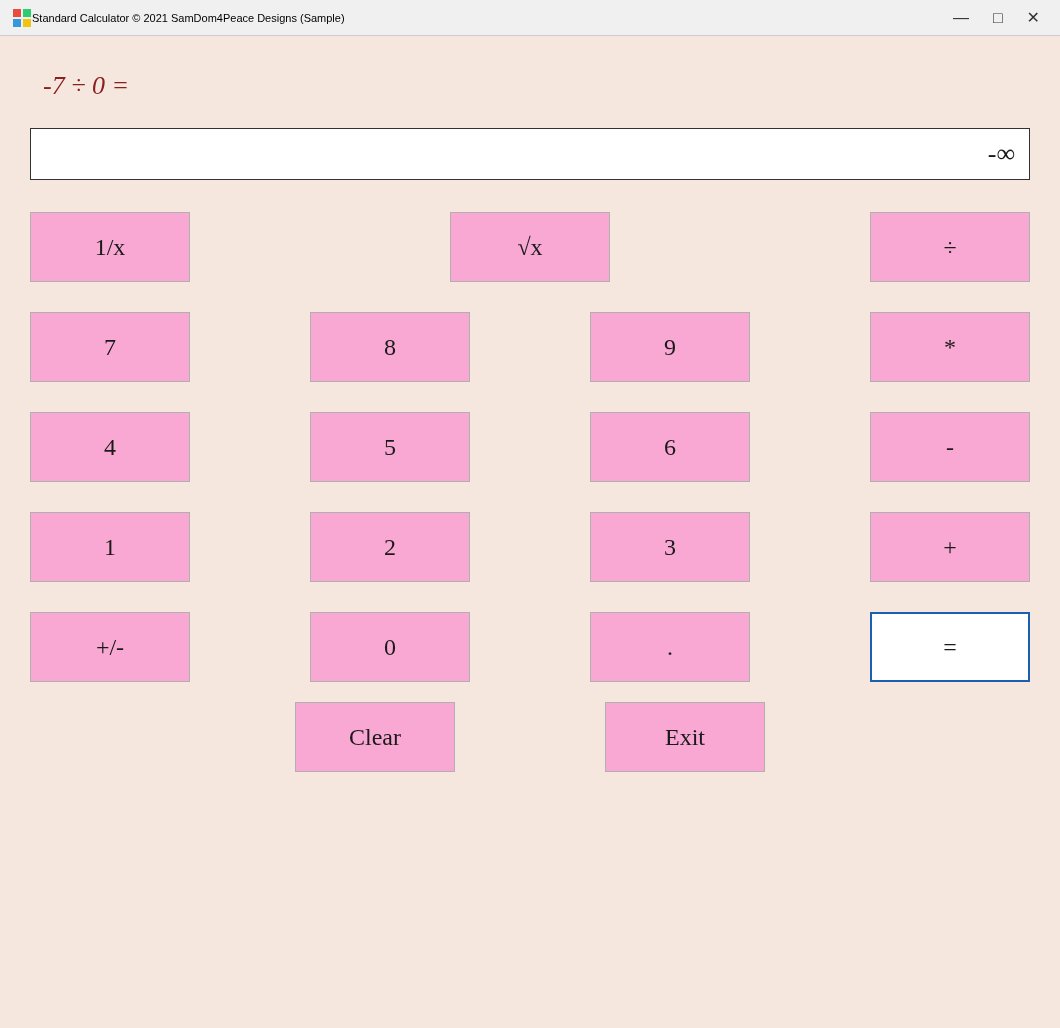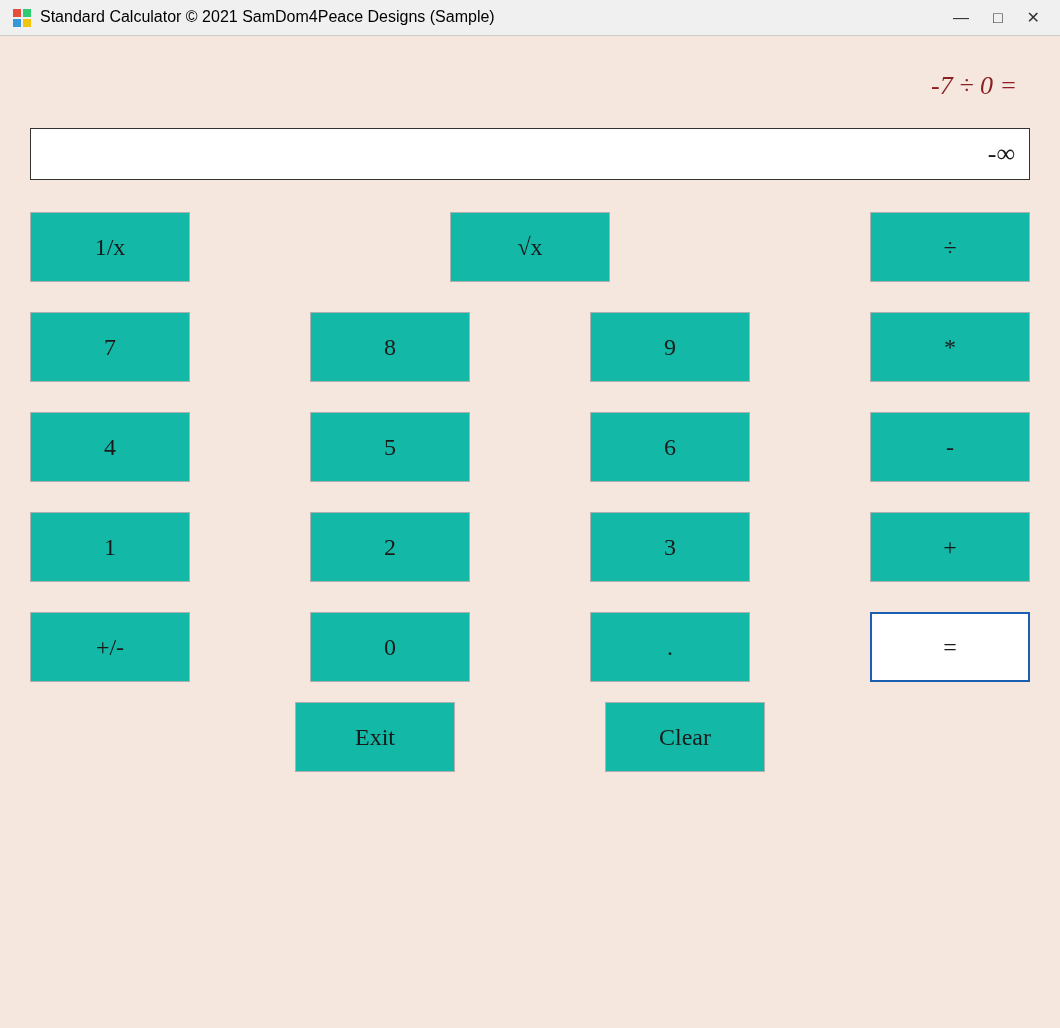--- a/index.html
+++ b/index.html
@@ -24,22 +24,22 @@
       align-items: center;
       justify-content: space-between;
       padding: 6px 12px;
       height: 36px;
       border-bottom: 1px solid #ccc;
       flex-shrink: 0;
     }
 
     .title-bar-left {
       display: flex;
-      gap: 8px;
-      font-size: 16px;
+      align-items: center;
+      font-size: 11px;
       font-family: Arial, sans-serif;
     }
 
     .window-icon {
       width: 20px;
       height: 20px;
       display: flex;
       align-items: center;
       justify-content: center;
     }
@@ -76,21 +76,21 @@
     .expression-display {
       background: #f5e6de;
       text-align: right;
       font-size: 26px;
       color: #8b2020;
       font-style: italic;
       padding: 8px 12px;
       min-height: 60px;
       display: flex;
       align-items: center;
-      justify-content: flex-end;
+      justify-content: flex-start;
       border: 1px solid #f5e6de;
     }
 
     .result-display {
       background: white;
       border: 1.5px solid #333;
       text-align: right;
       font-size: 26px;
       color: #1a1a1a;
       padding: 10px 14px;
@@ -118,21 +118,21 @@
       margin-bottom: 20px;
     }
 
     .bottom-row {
       display: flex;
       justify-content: center;
       gap: 150px;
     }
 
     .calc-btn {
-      background: #14b8a6;
+      background: #f9a8d4;
       border: 1px solid #b0b0b0;
       font-size: 24px;
       font-family: 'Times New Roman', Times, serif;
       cursor: pointer;
       width: 160px;
       height: 70px;
       display: flex;
       align-items: center;
       justify-content: center;
       color: #1a1a1a;
@@ -206,18 +206,18 @@
     </div>
 
     <div class="button-row last-row">
       <button class="calc-btn">+/-</button>
       <button class="calc-btn">0</button>
       <button class="calc-btn">.</button>
       <button class="calc-btn equals-btn">=</button>
     </div>
 
     <div class="bottom-row">
+      <button class="calc-btn">Clear</button>
       <button class="calc-btn">Exit</button>
-      <button class="calc-btn">Clear</button>
     </div>
 
   </div>
 </div>
 
 </body></html>

